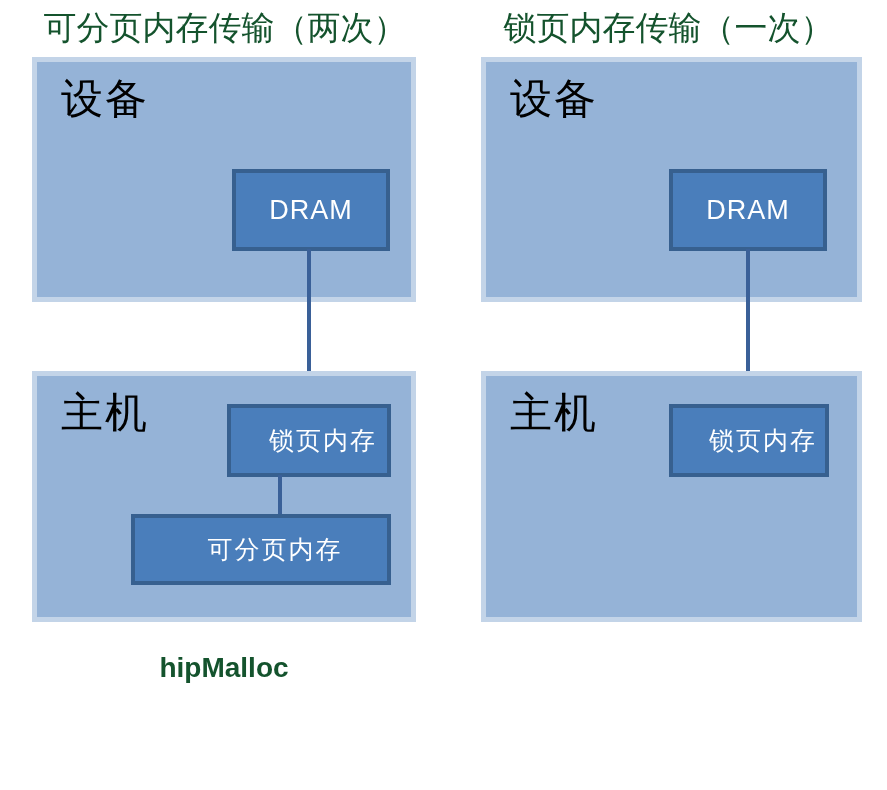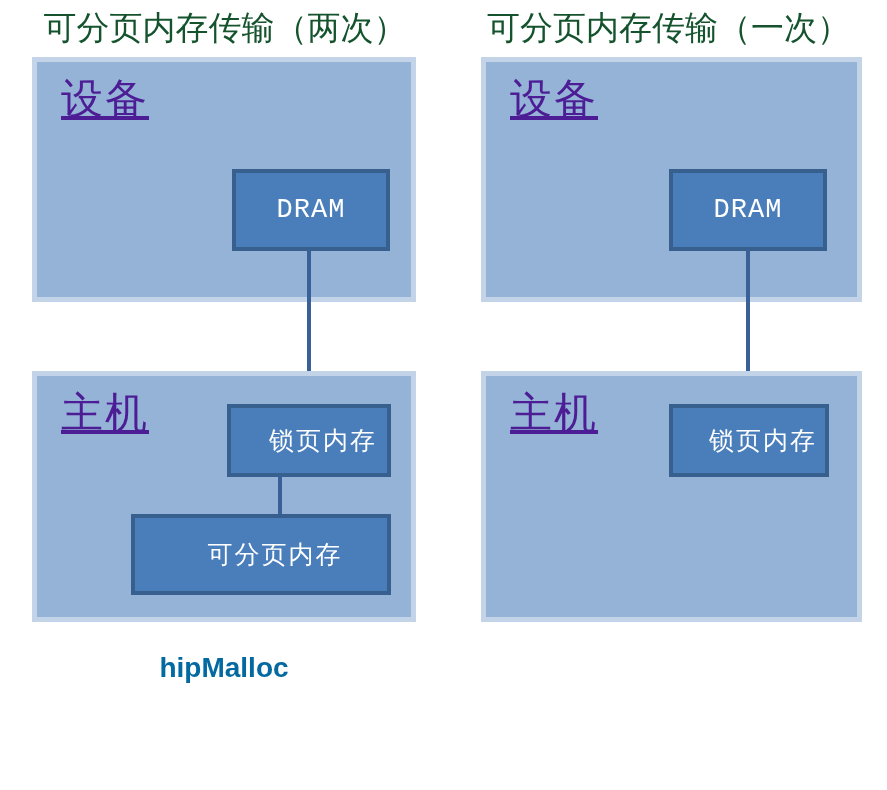--- a/index.html
+++ b/index.html
@@ -41,85 +41,84 @@
     border: 5px solid #c3d4e8;
     box-sizing: border-box;
   }
   .panel-label {
     position: absolute;
     left: 24px;
     top: 12px;
     font-family: "Liberation Serif", "DejaVu Serif", serif;
     font-size: 42px;
     line-height: 50px;
-    color: #4c1d95;
+    color: #000000;
     letter-spacing: 2px;
     white-space: nowrap;
-    text-decoration: underline;
   }
 
   #panel-device-left  { left: 32px;  top: 57px;  width: 384px; height: 245px; }
   #panel-host-left    { left: 32px;  top: 371px; width: 384px; height: 251px; }
   #panel-device-right { left: 481px; top: 57px;  width: 381px; height: 245px; }
   #panel-host-right   { left: 481px; top: 371px; width: 381px; height: 251px; }
 
   
   .membox {
     position: absolute;
     background: #4a7ebb;
     border: 4px solid #37608f;
     box-sizing: border-box;
     display: flex;
     align-items: center;
     justify-content: center;
     color: #ffffff;
-    font-family: Liberation Mono, monospace;
+    font-family: Liberation Sans, sans-serif;
     white-space: nowrap;
   }
   .membox.dram { font-size: 27px; letter-spacing: 1px; }
   .membox.cn   { font-size: 25px; letter-spacing: 2px; padding-left: 28px; }
 
   #box-dram-left      { left: 232px; top: 169px; width: 158px; height: 82px; }
   #box-dram-right     { left: 669px; top: 169px; width: 158px; height: 82px; }
   #box-pinned-left    { left: 227px; top: 404px; width: 164px; height: 73px; }
   #box-pinned-right   { left: 669px; top: 404px; width: 160px; height: 73px; }
-  #box-pageable-left  { left: 131px; top: 514px; width: 260px; height: 81px; }
+  #box-pageable-left  { left: 131px; top: 514px; width: 260px; height: 71px; }
 
   
   .connector {
     position: absolute;
     background: #3a6098;
   }
   #conn-left-dram-pinned   { left: 307px; top: 249px; width: 4px; height: 157px; }
   #conn-left-pinned-page   { left: 278px; top: 475px; width: 4px; height: 41px; }
   #conn-right-dram-pinned  { left: 746px; top: 249px; width: 4px; height: 157px; }
 
   
   .api-label {
     position: absolute;
     font-family: "Liberation Sans", sans-serif;
     font-weight: bold;
     font-size: 28px;
     line-height: 40px;
-    color: #0369a1;
+    color: #14532d;
     text-align: center;
     white-space: nowrap;
   }
   #api-left  { left: 32px;  top: 648px; width: 384px; }
   #api-right { left: 481px; top: 648px; width: 381px; }
   .api-line { display: block; }
 </style>
 </head>
 <body>
 
 <div id="canvas">
 
   <div class="col-title" id="title-left">可分页内存传输（两次）</div>
 
-  <div class="col-title" id="title-right">可分页内存传输（一次）</div>
+  <div class="col-title" id="title-right">锁页内存传输（一次）</div>
 
   <div class="panel" id="panel-device-left">
     <div class="panel-label">设备</div>
   </div>
 
   <div class="membox dram" id="box-dram-left">DRAM</div>
 
   <div class="connector" id="conn-left-dram-pinned"></div>
 
   <div class="panel" id="panel-host-left">

